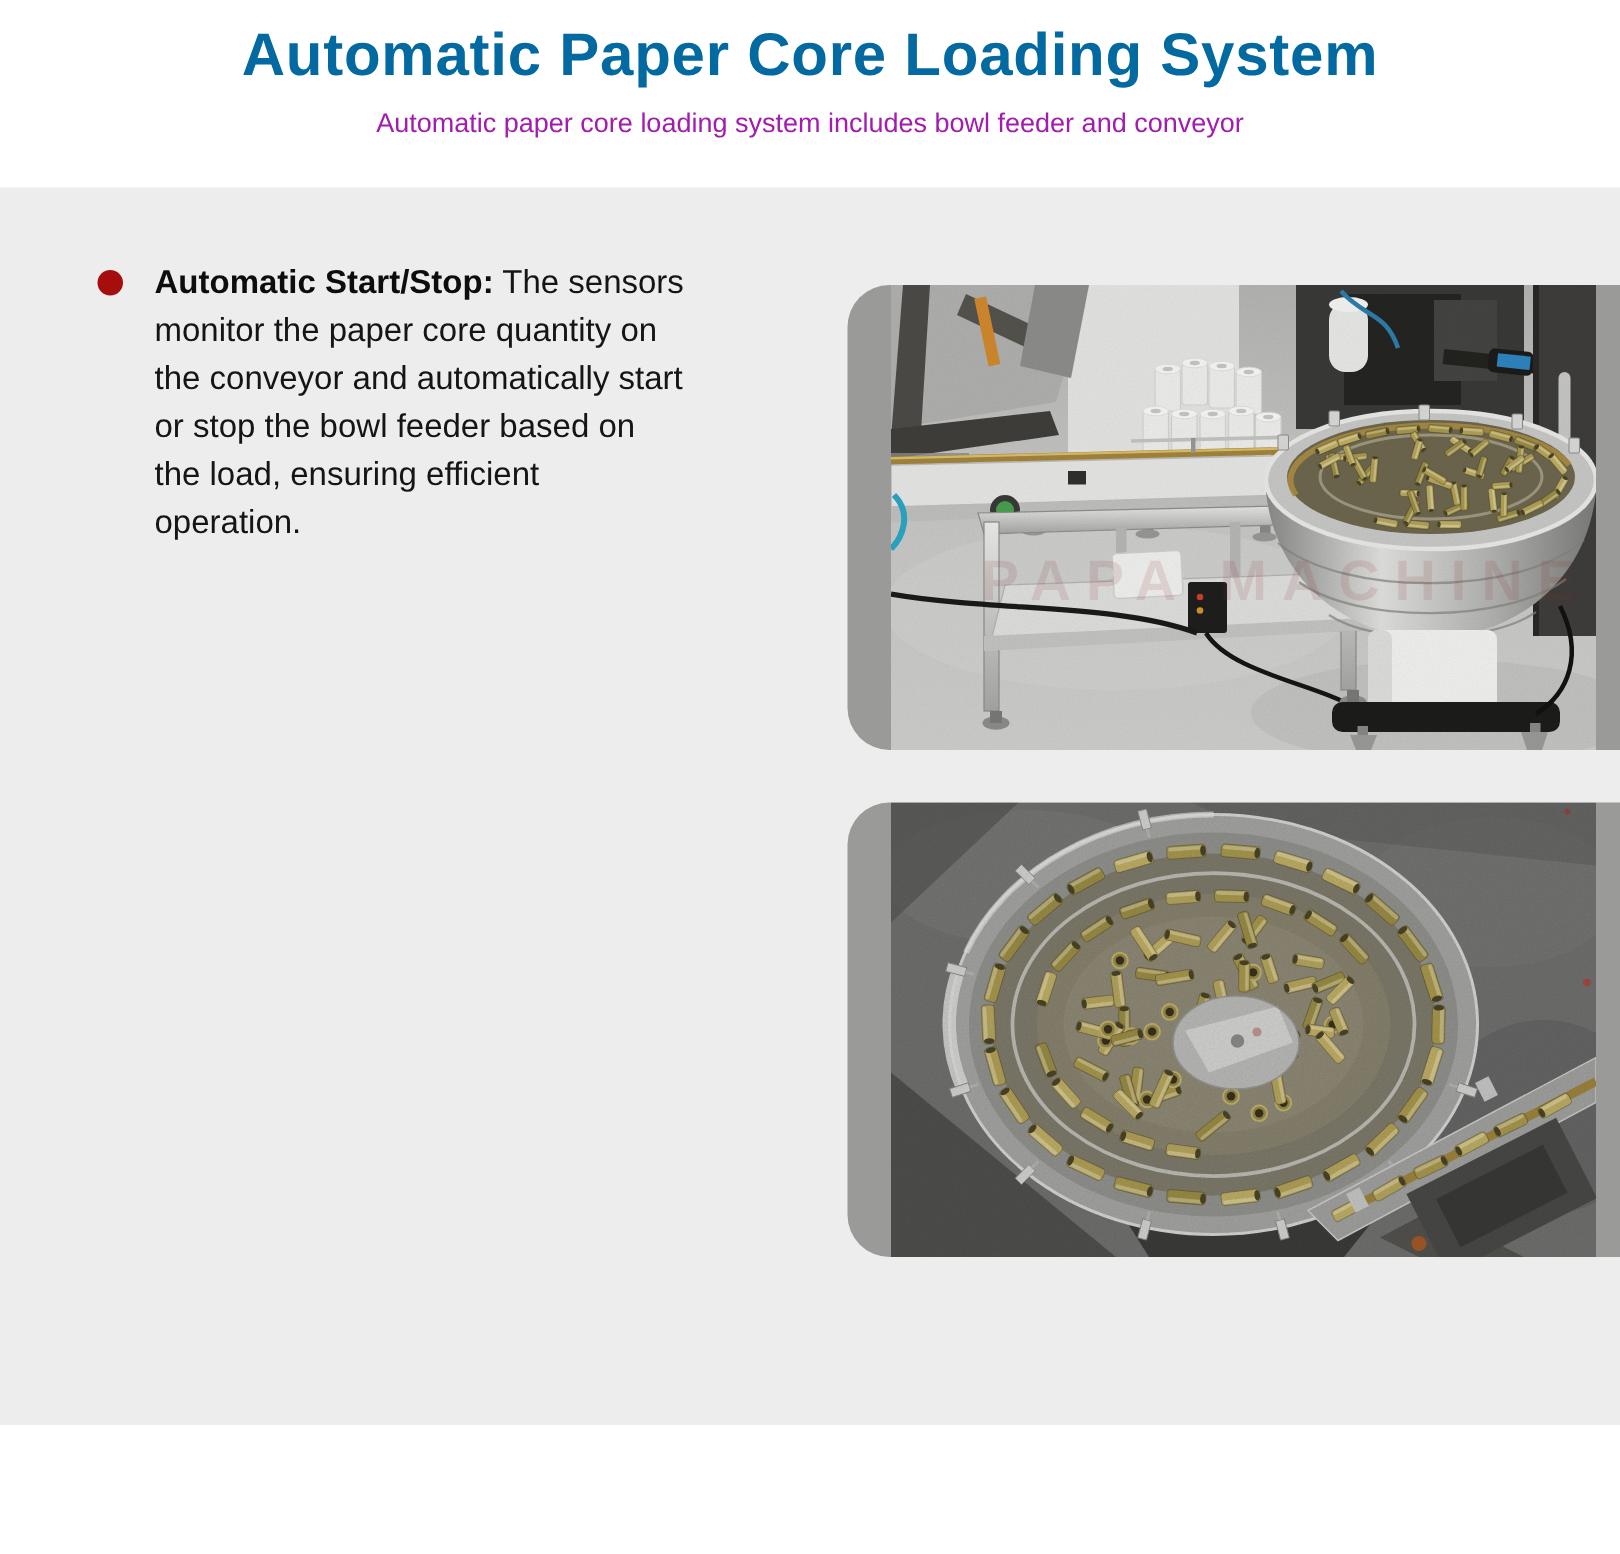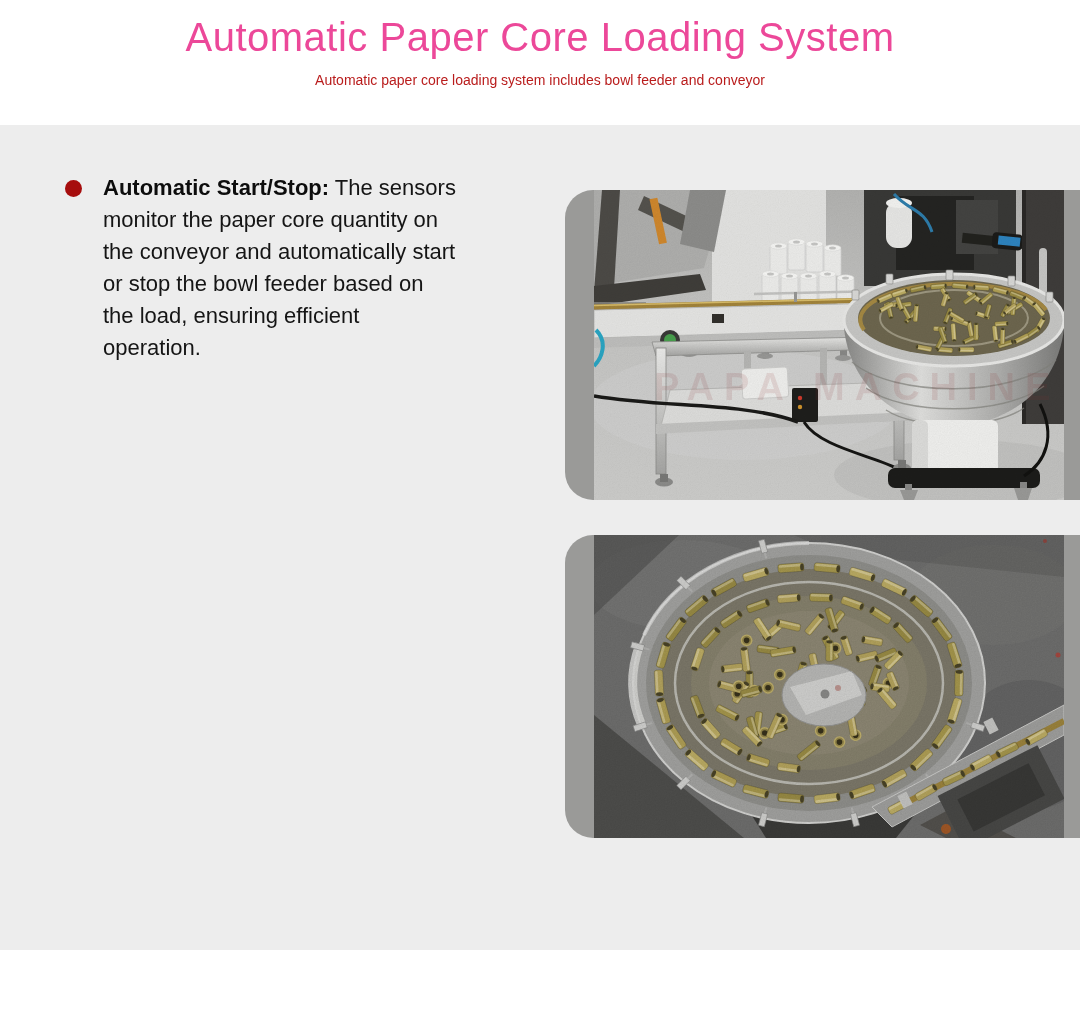--- a/index.html
+++ b/index.html
@@ -4,24 +4,24 @@
 <title>Automatic Paper Core Loading System</title>
 <style>
   html,body{margin:0;padding:0;}
   body{
     width:1080px;height:1036px;background:#ffffff;
     font-family:"Liberation Sans", sans-serif;
     color:#141414;overflow:hidden;position:relative;
   }
   .header{height:125px;text-align:center;box-sizing:border-box;padding-top:15px;background:#ffffff;}
   .page-title{
-    margin:0;font-size:40px;line-height:44px;font-weight:normal;color:#ec4899;letter-spacing:0.5px;
+    margin:0;font-size:40px;line-height:44px;font-weight:bold;color:#0369a1;letter-spacing:0.5px;
   }
   .page-subtitle{
-    margin:13px 0 0 0;font-size:14px;color:#b91c1c;font-weight:400;
+    margin:13px 0 0 0;font-size:18px;color:#a21caf;font-weight:400;
   }
   .content{
     position:relative;background:var(--section-bg,#ededed);
     width:1080px;height:825px;
   }
   .features{
     position:absolute;left:65px;top:47px;margin:0;padding:0;list-style:none;width:470px;
   }
   .features li{display:flex;align-items:flex-start;margin:0 0 32px 0;}
   .dot{

